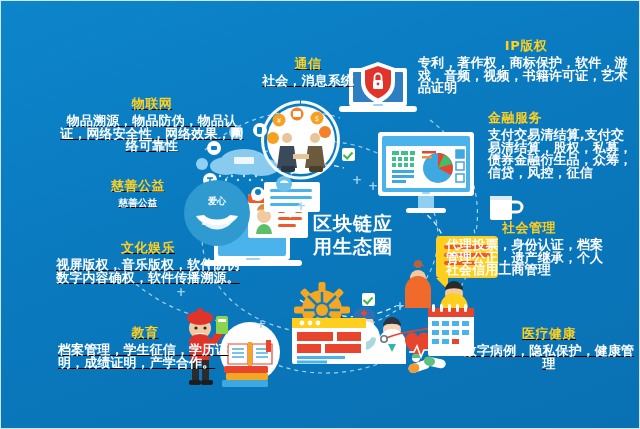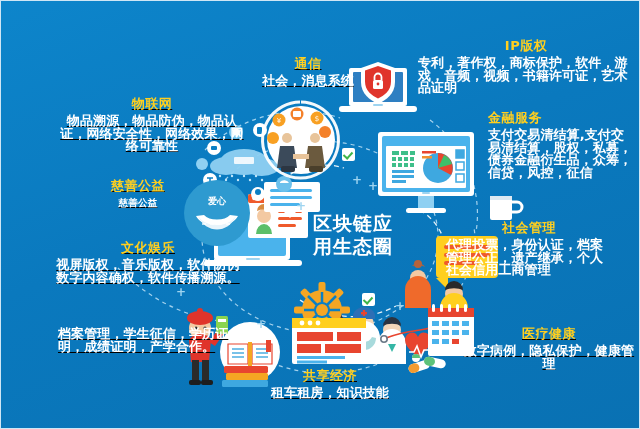--- a/index.html
+++ b/index.html
@@ -435,26 +435,23 @@
   <div class="lbl lft" style="left:446px;top:220px;width:166px;">
     <div class="t" style="text-align:center;">社会管理</div>
     <div class="d" style="padding-top:3px;">代理投票，身份认证，档案管理公正，遗产继承，个人社会信用工商管理</div>
   </div>
 
   <div class="lbl ctr" style="left:462px;top:326px;width:174px;">
     <div class="t">医疗健康</div>
     <div class="d" style="padding-top:3px;">数字病例，隐私保护，健康管理</div>
   </div>
 
-  <div class="lbl ctr" style="left:252px;top:368px;width:156px;">
-    <div class="t">共享经济</div>
-    <div class="d" style="padding-top:3px;">租车租房，知识技能</div>
-  </div>
 
   <div class="lbl ctr" style="left:52px;top:325px;width:186px;">
+    <div class="t">教育</div>
     <div class="d" style="padding:3px 6px 0 6px;text-align:left;">档案管理，学生征信，学历证明，成绩证明，产学合作。</div>
   </div>
 
   <div class="lbl ctr" style="left:50px;top:240px;width:196px;">
     <div class="t">文化娱乐</div>
     <div class="d" style="padding:3px 4px 0 4px;">视屏版权，音乐版权，软件防伪数字内容确权，软件传播溯源。</div>
   </div>
 
   <div class="lbl ctr" style="left:76px;top:178px;width:124px;">
     <div class="t">慈善公益</div>

